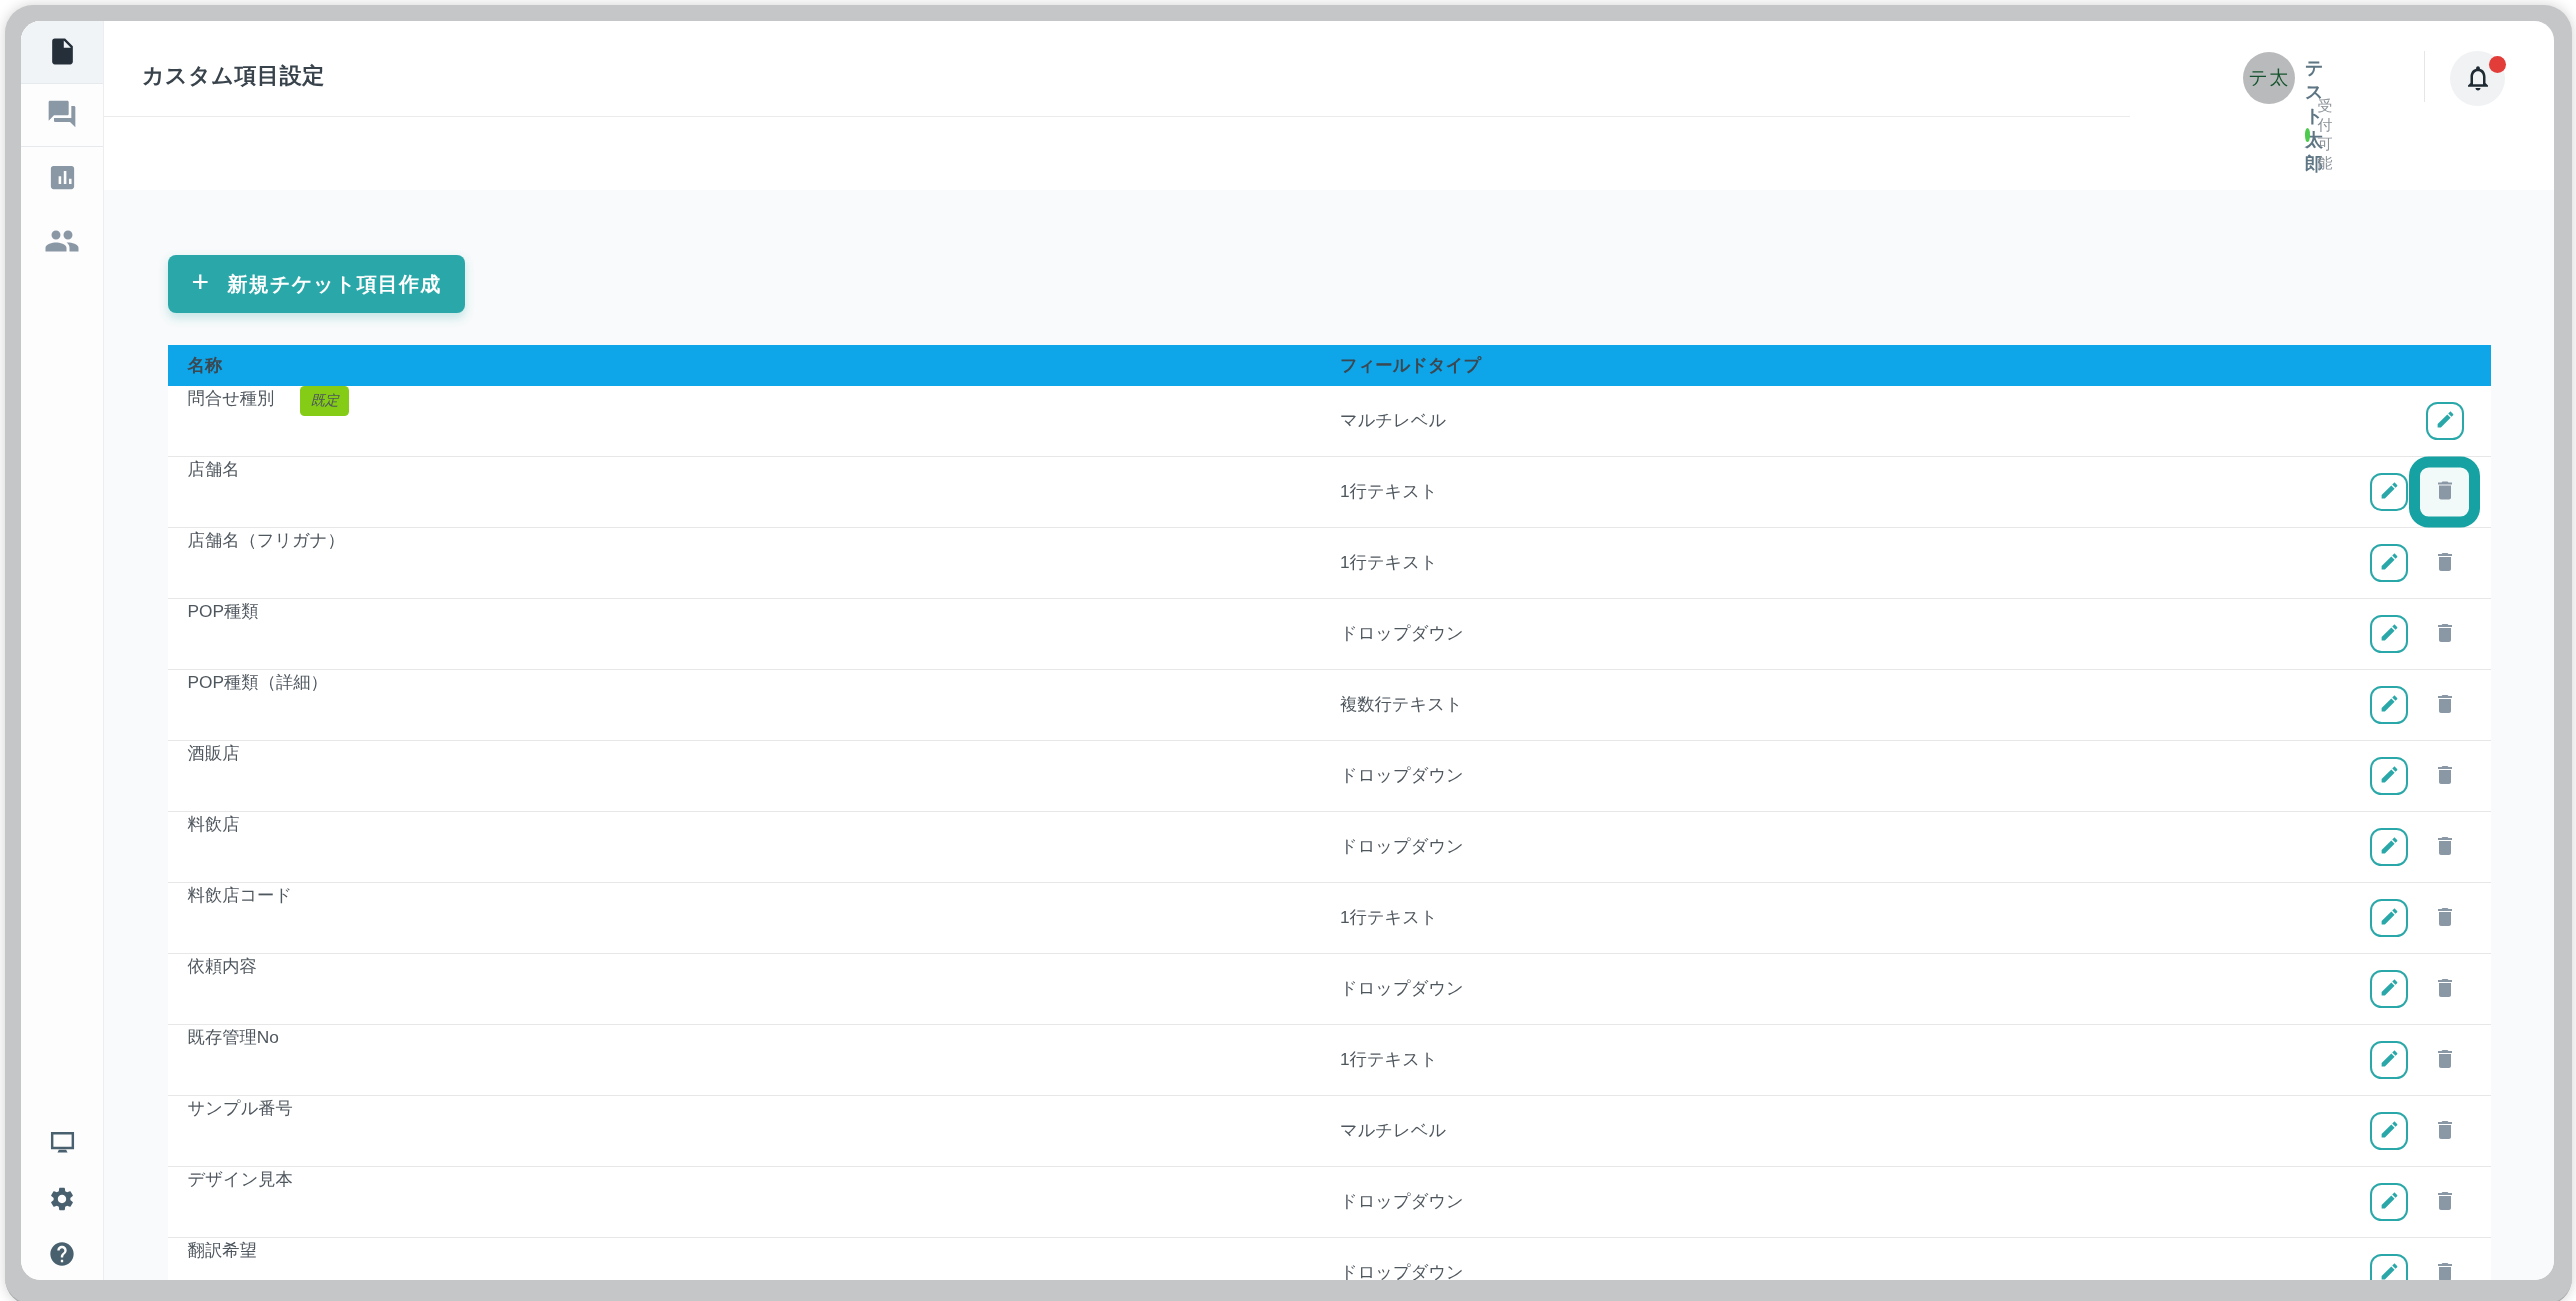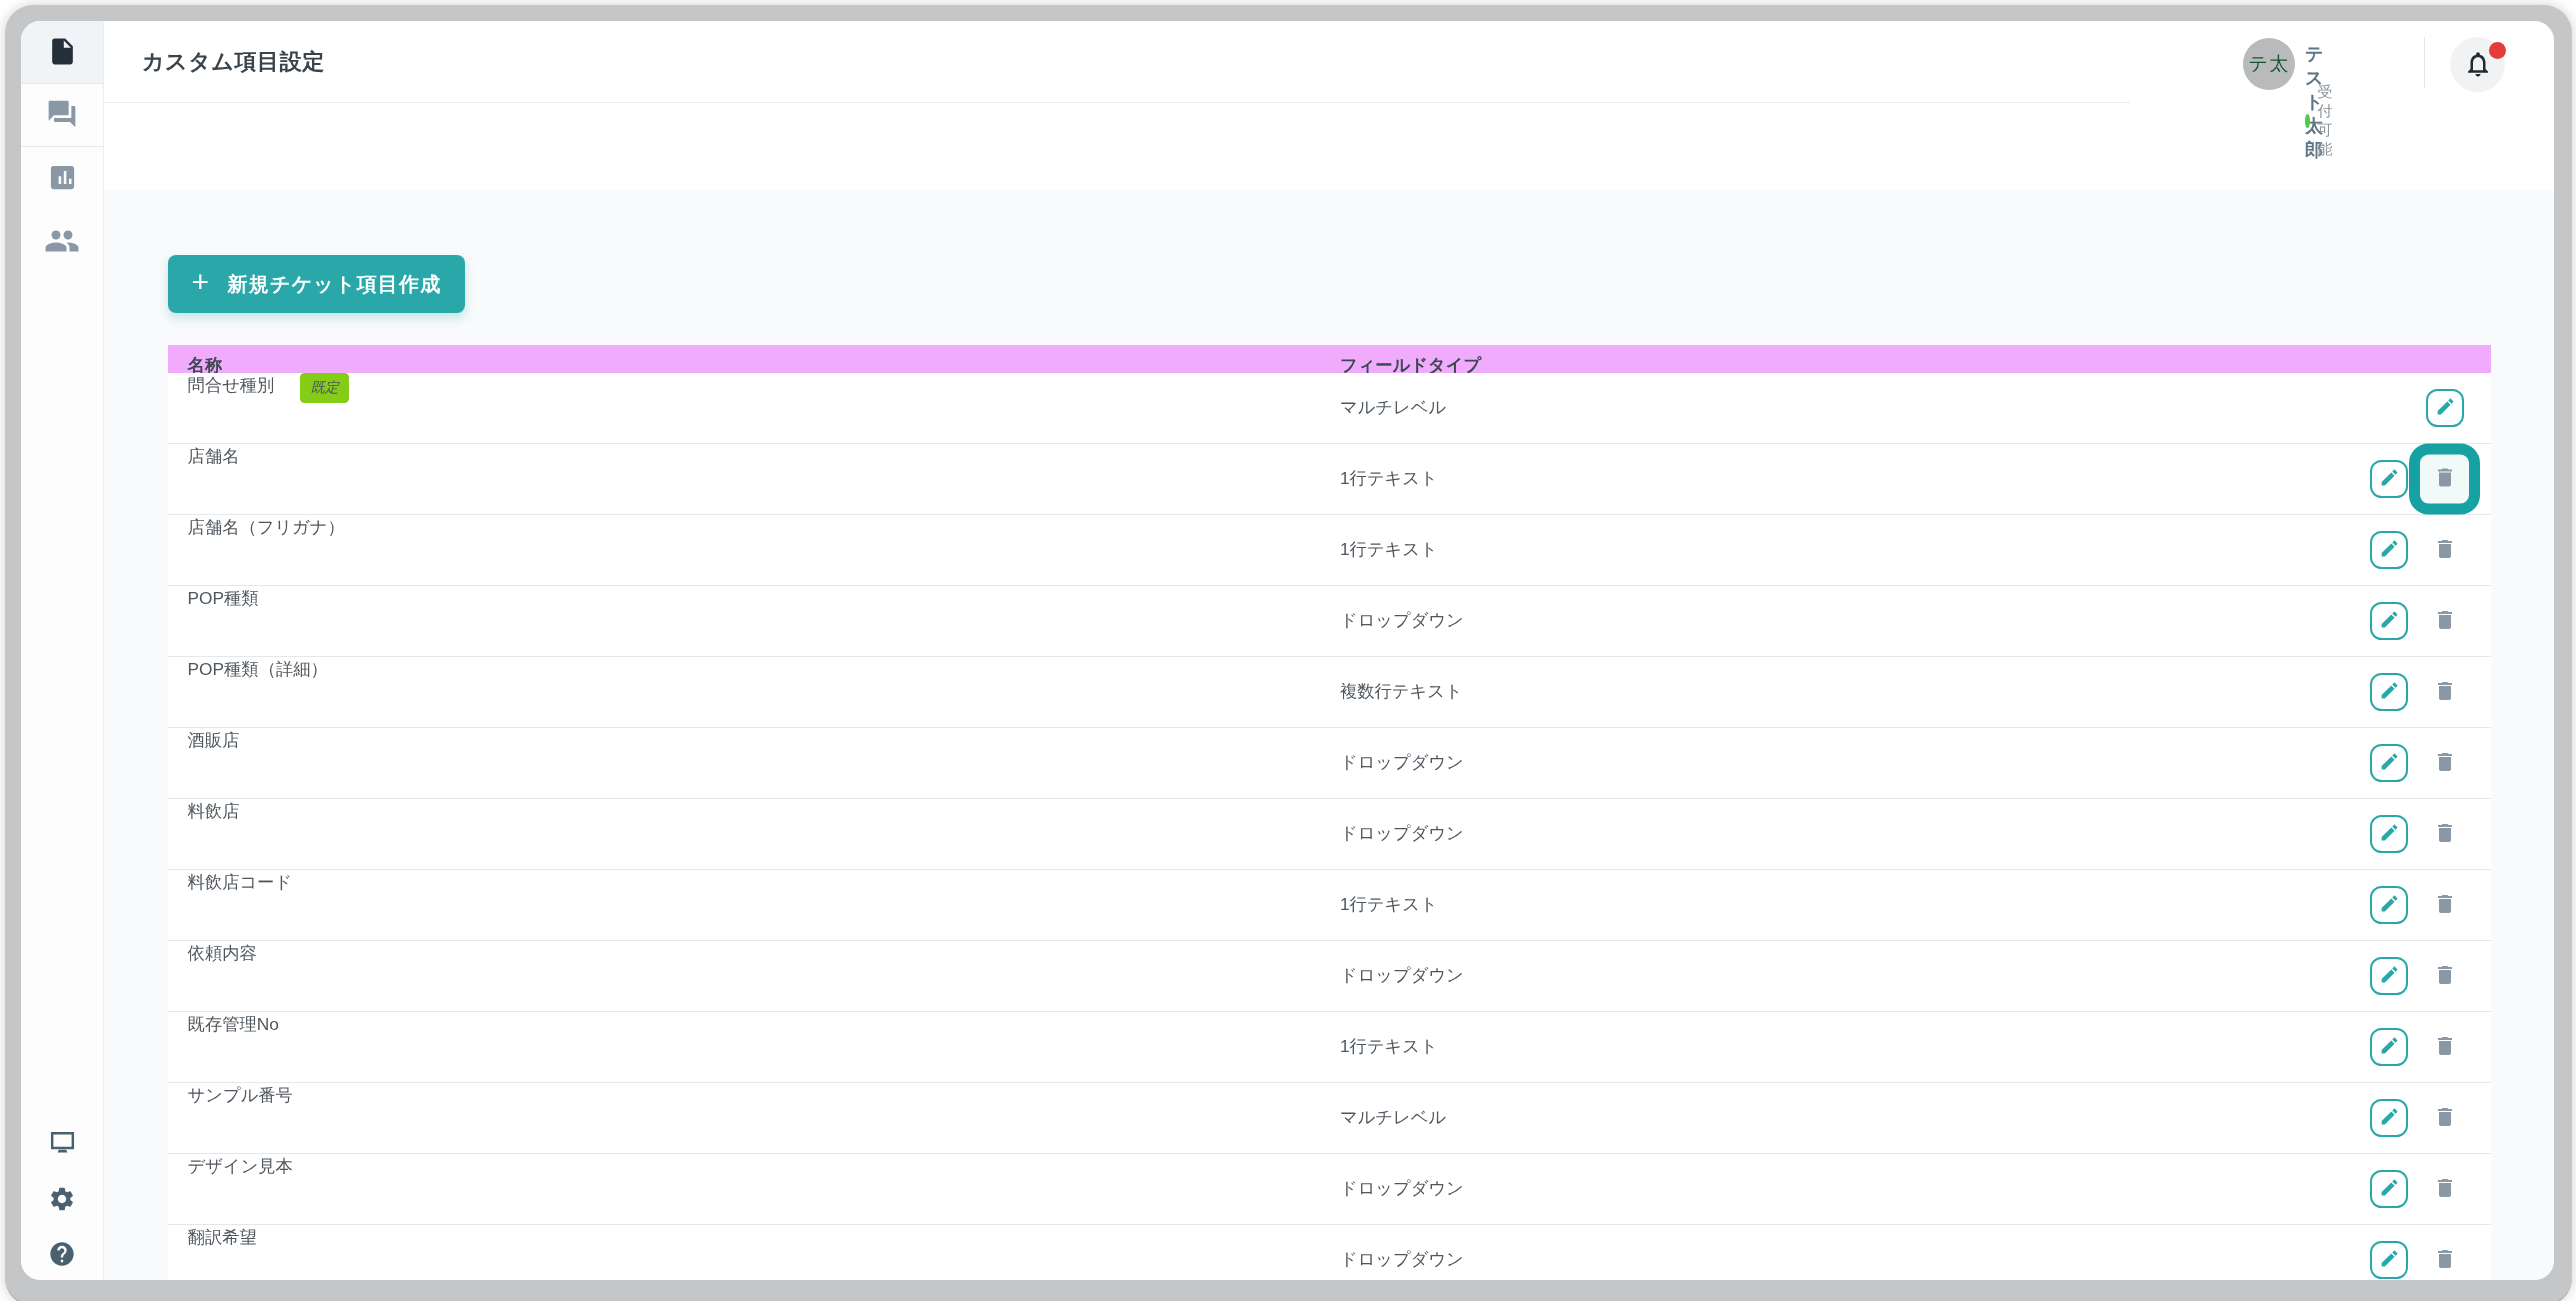--- a/index.html
+++ b/index.html
@@ -16,21 +16,21 @@
     background:#fdfdfe; border-right:1.7px solid #ebedee; }
   .sb-item { position:relative; width:100%; height:63px; display:flex;
     align-items:center; justify-content:center; cursor:pointer; }
   .sb-item.active { background:#f1f4f6; }
   .sb-item.sep { border-bottom:1.2px solid #e7eaec; }
   .sb-bottom { position:absolute; left:0; bottom:10.4px; width:100%;
     display:flex; flex-direction:column; align-items:center; gap:25px; }
   .sb-bottom .sb-item { height:auto; }
 
   
-  .topbar { position:absolute; left:83px; top:0; width:2026px; height:82px;
+  .topbar { position:absolute; left:83px; top:14px; width:2026px; height:82px;
     background:#ffffff; border-bottom:1.2px solid #ebebeb; }
   .page-title { position:absolute; left:38px; top:0; line-height:81px;
     font-size:22px; font-weight:bold; color:#39434c; letter-spacing:0.6px; }
   .avatar { position:absolute; left:2100px; top:17.3px; width:52px; height:52px;
     border-radius:50%; background:#b9babb; color:#14532d; font-size:19px;
     display:flex; align-items:center; justify-content:center; letter-spacing:1.2px;margin-left:39px; }
   .user-name { position:absolute; left:2201px; top:21px; font-size:18px;
     color:#5e7684; font-weight:bold; }
   .user-status { position:absolute; left:2201px; top:54px; display:flex;
     align-items:center; gap:7px; font-size:15px; color:#8b9298;margin-top:8px; }
@@ -61,21 +61,21 @@
     font-size:20px; font-weight:bold; letter-spacing:1.2px; cursor:pointer;
     display:flex; align-items:center; justify-content:center; gap:17.3px;
     box-shadow:0 4.6px 9.2px rgba(42,168,169,.25);
     font-family:"Liberation Sans","DejaVu Sans",sans-serif; }
   .create-btn .plus { font-size:30px; font-weight:400; line-height:1; margin-top:-3.5px; }
   .description { position:absolute; right:98px; top:85px; font-size:16px;
     color:#5d666d; white-space:nowrap; letter-spacing:0.3px; }
 
   
   .table { position:absolute; left:64px; top:155px; width:2323px; }
-  .thead { position:relative; height:28px; background:#f0abfc; }
+  .thead { position:relative; height:41px; background:#0ea5e9; }
   .th { position:absolute; top:0; line-height:41px; font-size:17.3px;
     font-weight:bold; color:#3c4750; }
   .th.c0 { left:19.6px; } .th.c1 { left:1172px; }
   .row { position:relative; height:71px; background:#ffffff;
     border-bottom:1.7px solid #e7e7e7; }
   .cell-name { position:absolute; left:19.6px; top:0; height:69px; display:flex;
     align-items:flex-start; gap:26px; font-size:17.3px; color:#4f575e; }
   .badge { background:#84cc16; border-radius:4.6px; padding:5.8px 10.4px;
     font-size:14px; color:#4d565e;font-style:italic; }
   .cell-type { position:absolute; left:1172px; top:0; line-height:69px;

